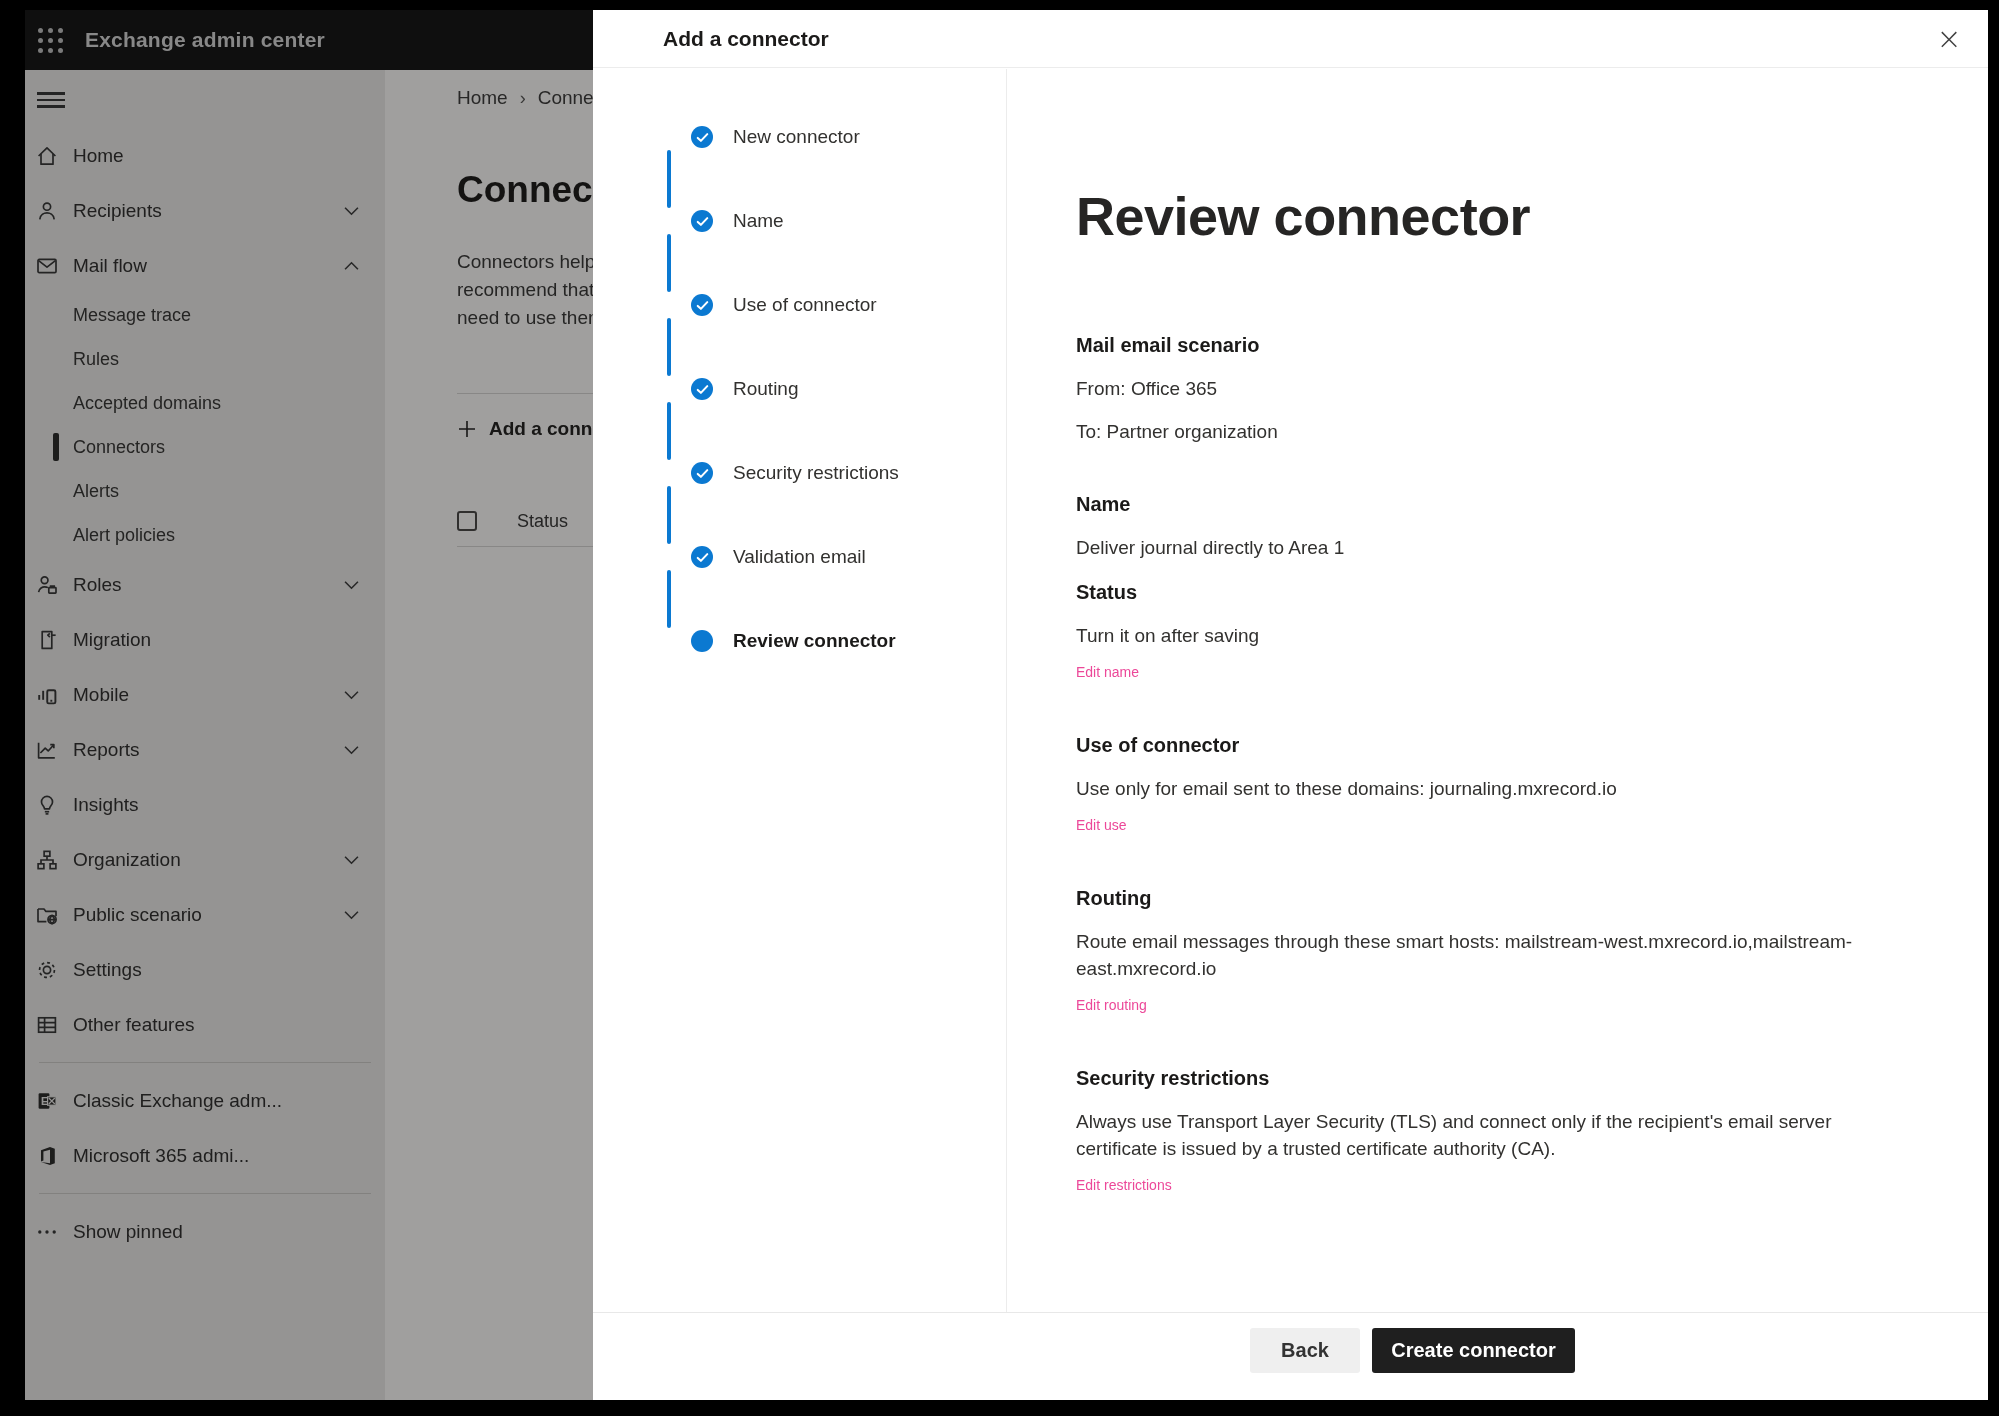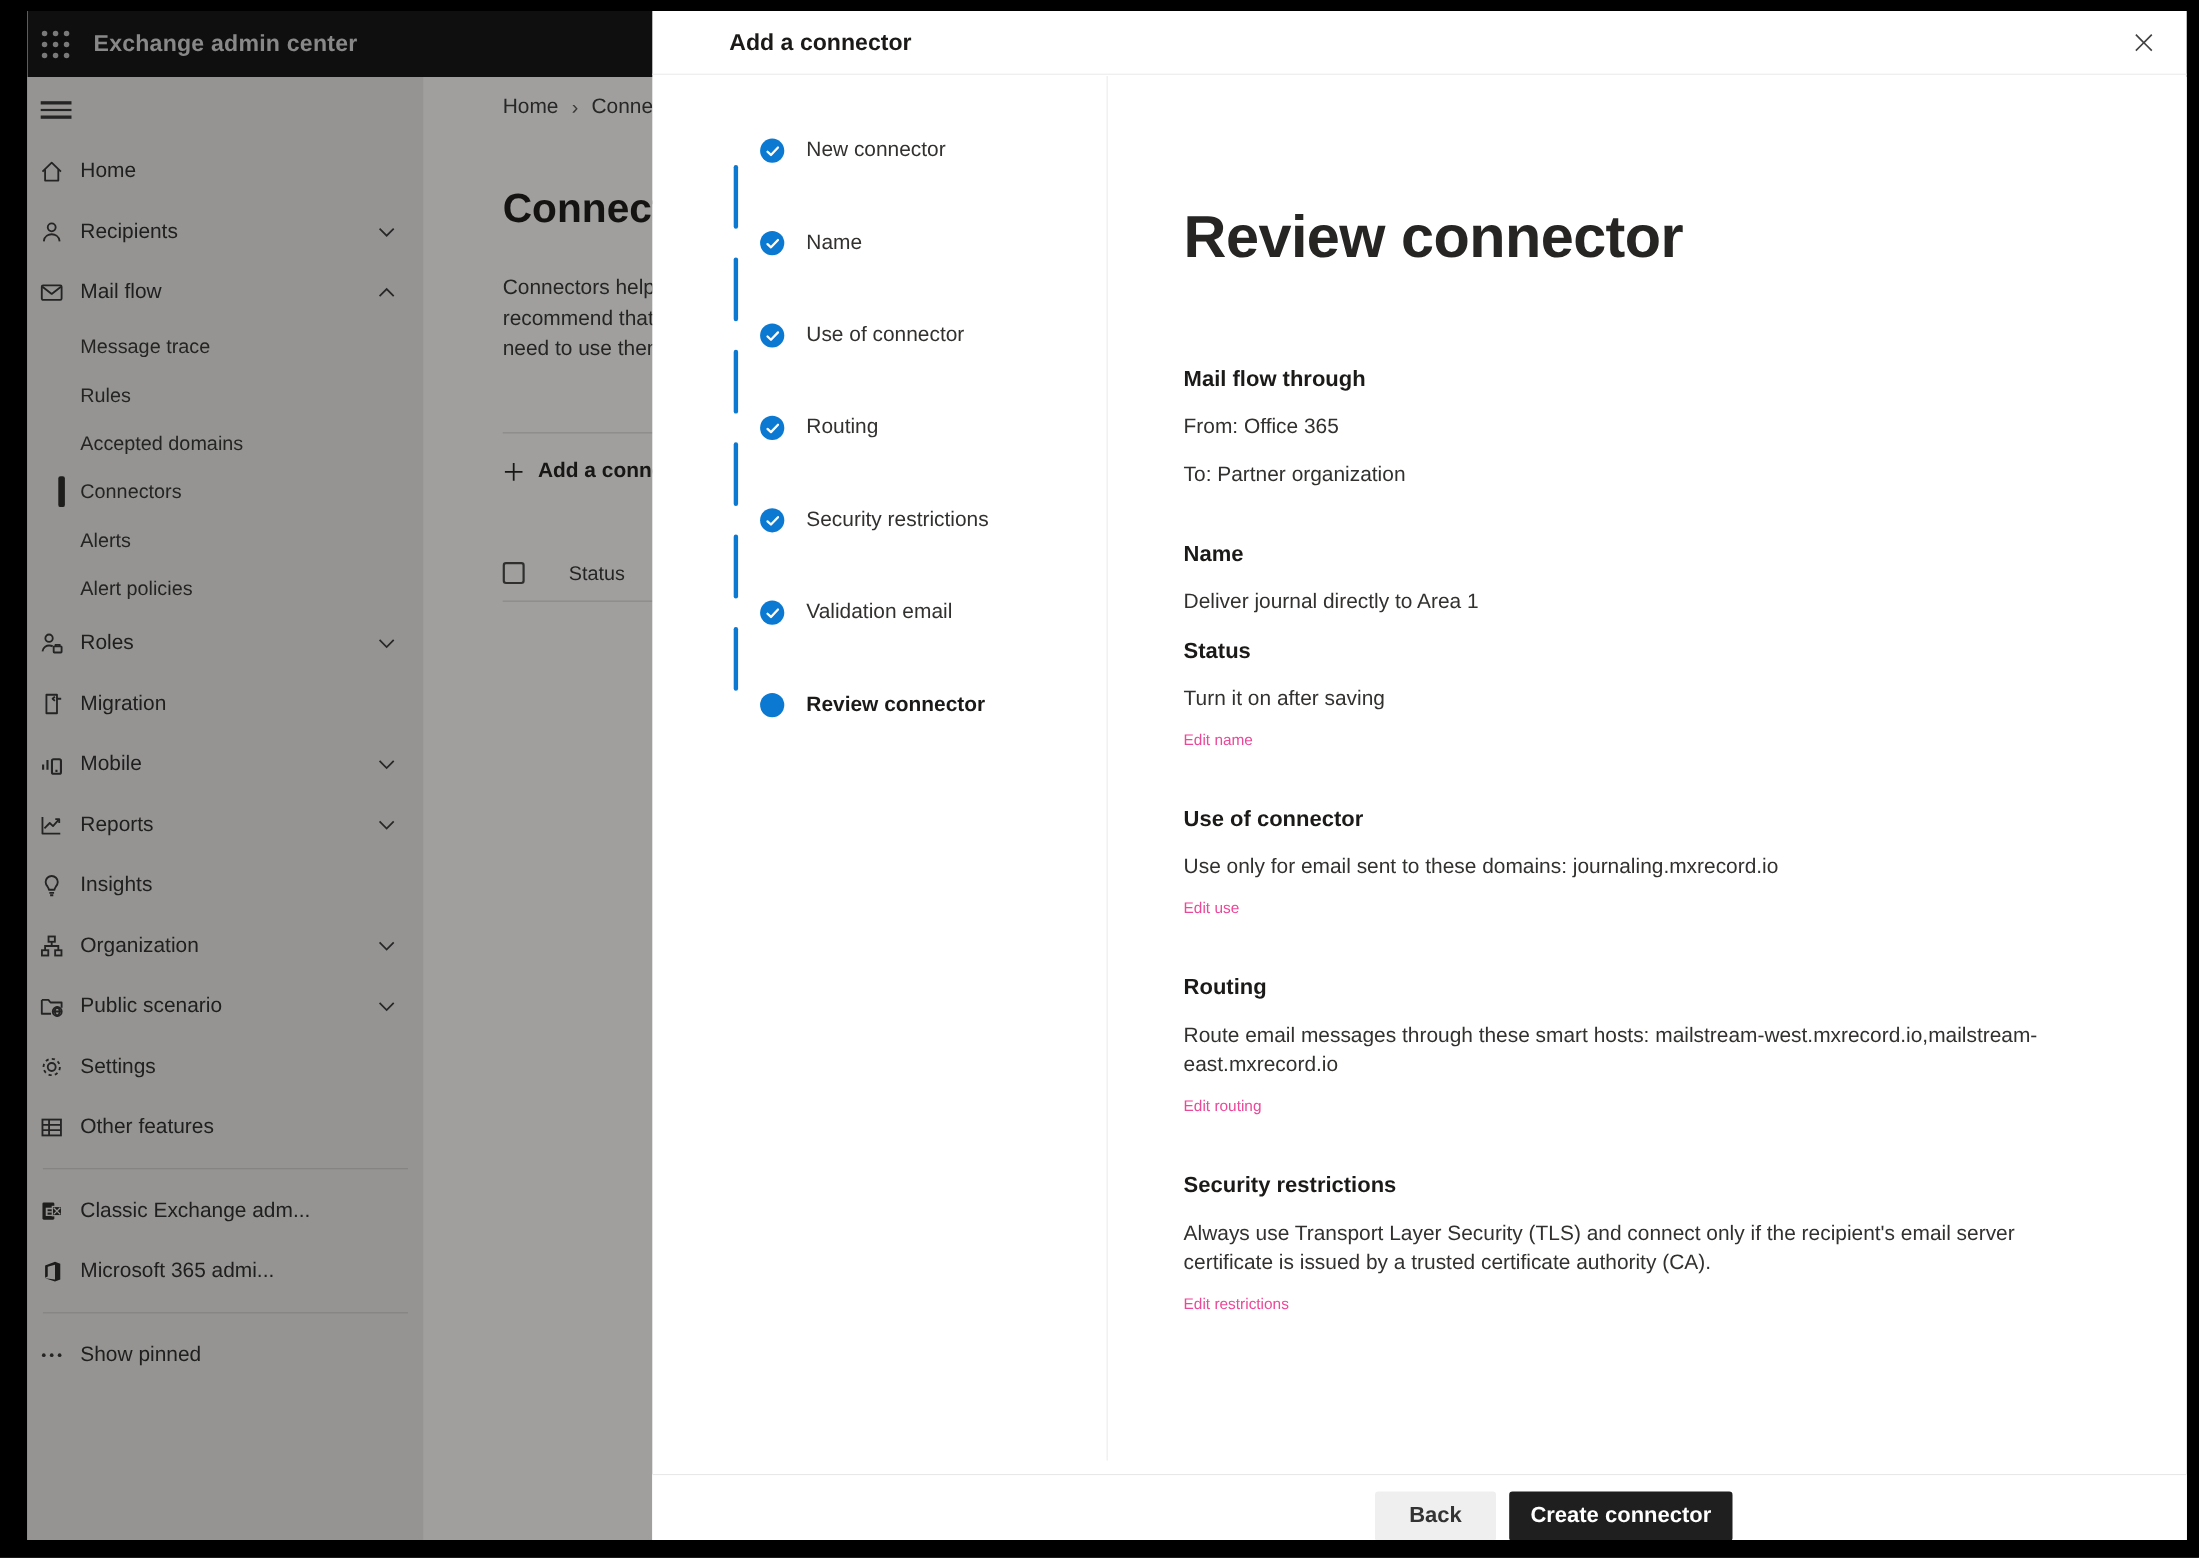--- a/index.html
+++ b/index.html
@@ -77,21 +77,21 @@
   .review-title { padding-top:117px; font-size:54px; line-height:60px; font-weight:700; color:#262524;
     letter-spacing:-.5px; margin-bottom:86px; }
   .rv-section { margin-bottom:46px; }
   .rv-section.tight { margin-bottom:18px; }
   .rv-h { font-size:20px; line-height:27px; font-weight:700; color:#1b1a19; }
   .rv-line { font-size:19px; line-height:27px; color:#32312f; margin-top:16px; }
   .rv-line + .rv-line { }
   .rv-edit { font-size:14px; line-height:27px; color:#ec4899; margin-top:10px; cursor:pointer; display:inline-block; }
 
   
-  .modal-footer { position:absolute; left:0; bottom:0; right:0; height:60px; border-top:1px solid #e8e8e8; background:#fff; }
+  .modal-footer { position:absolute; left:0; bottom:0; right:0; height:88px; border-top:1px solid #e8e8e8; background:#fff; }
   .btn { position:absolute; top:15px; height:45px; border:none; border-radius:3px; font-size:20px; font-weight:600;
     cursor:pointer; font-family:inherit; }
   .btn-back { left:657px; width:110px; background:#efefef; color:#333; }
   .btn-create { left:779px; width:203px; background:#1f1f1f; color:#fff; }
 </style>
 </head>
 <body>
 
 <div id="stage">
   <div class="screen">
@@ -443,21 +443,21 @@
           <div class="step current" style="top:572px;">
             <span class="step-dot"></span>
             <span class="step-label">Review connector</span>
           </div>
         </div>
 
         <div class="review">
           <h1 class="review-title">Review connector</h1>
 
           <div class="rv-section">
-            <div class="rv-h">Mail flow through</div>
+            <div class="rv-h">Mail email scenario</div>
             <div class="rv-line">From: Office 365</div>
             <div class="rv-line">To: Partner organization</div>
           </div>
 
           <div class="rv-section tight">
             <div class="rv-h">Name</div>
             <div class="rv-line">Deliver journal directly to Area 1</div>
           </div>
 
           <div class="rv-section">

